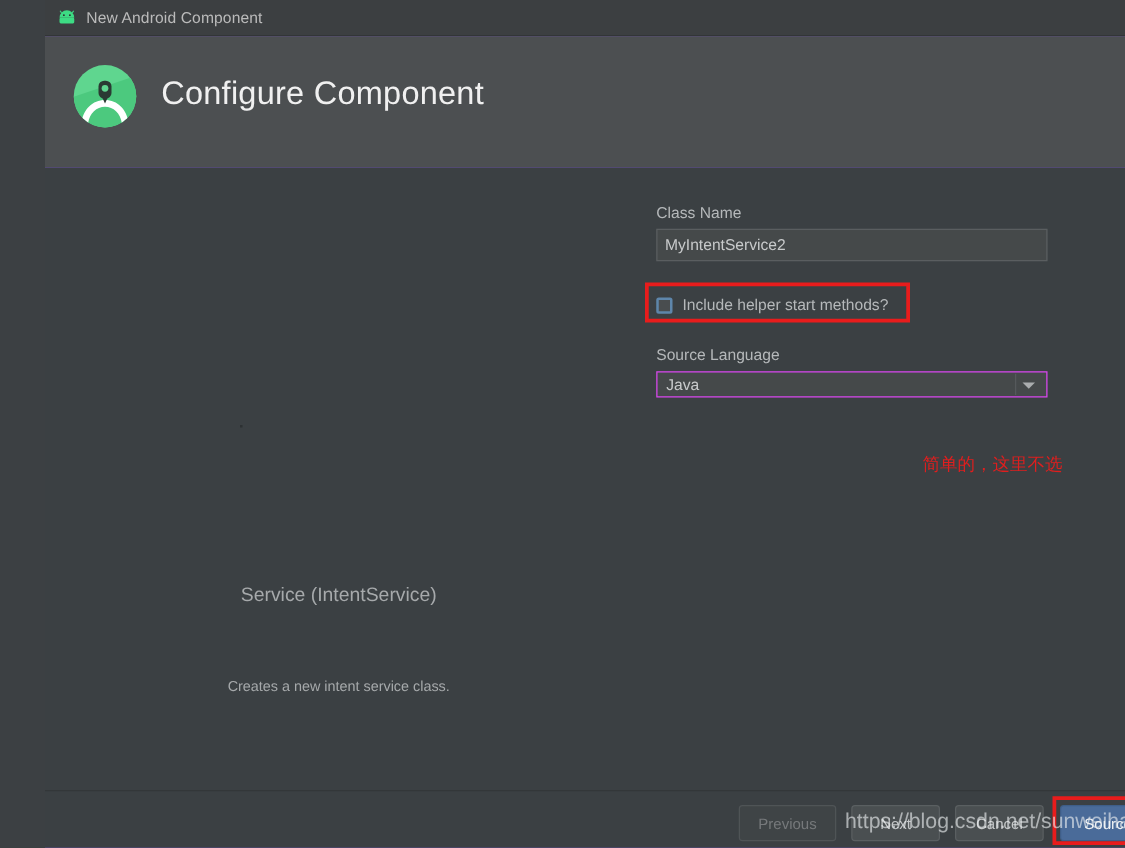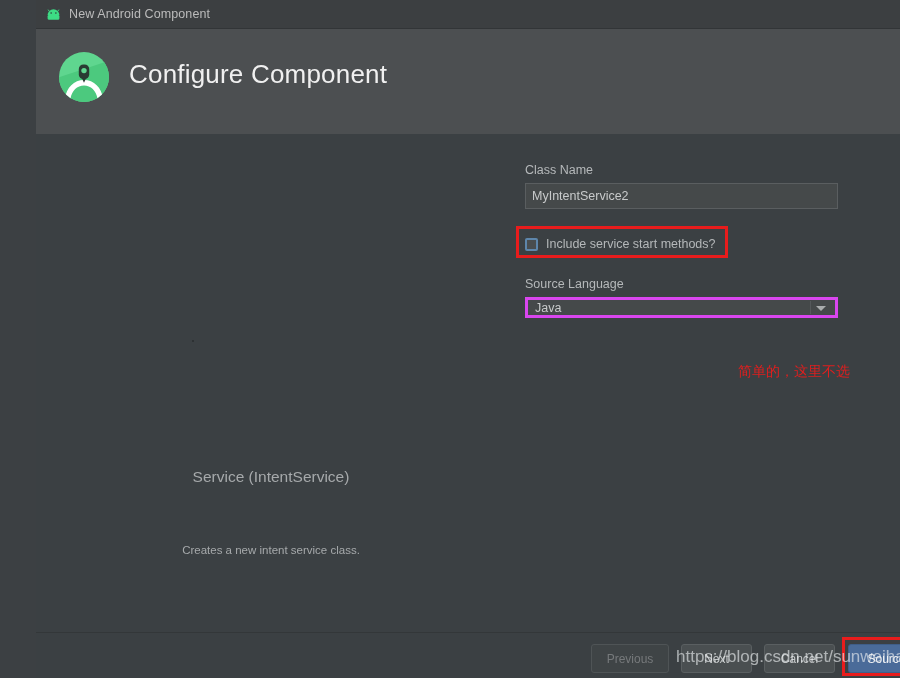--- a/index.html
+++ b/index.html
@@ -175,21 +175,21 @@
   .select-wrap {
     position: relative;
     margin-top: 22px;
   }
   .select-box {
     position: relative;
     width: 313px;
     height: 21px;
     box-sizing: border-box;
     background: #45494a;
-    border: 3px solid #d946ef;
+    border: 1px solid #d946ef;
     display: flex;
     align-items: center;
     cursor: pointer;
   }
   .select-value {
     font-size: 12.5px;
     color: #c8cacb;
     padding-left: 7px;
   }
   .select-arrow {
@@ -325,21 +325,21 @@
     <div class="preview-title">Service (IntentService)</div>
     <div class="preview-desc">Creates a new intent service class.</div>
 
     <div class="form">
 
       <div class="field-label">Class Name</div>
       <input class="text-input" type="text" value="MyIntentService2" style="">
 
       <div class="checkbox-row">
         <span class="cb-box"></span>
-        <span class="cb-label">Include service start methods?</span>
+        <span class="cb-label">Include helper start methods?</span>
       </div>
 
       <div class="select-wrap">
         <div class="field-label">Source Language</div>
         <div class="select-box">
           <span class="select-value">Java</span>
           <span class="select-divider"></span>
           <span class="select-arrow"></span>
         </div>
       </div>

